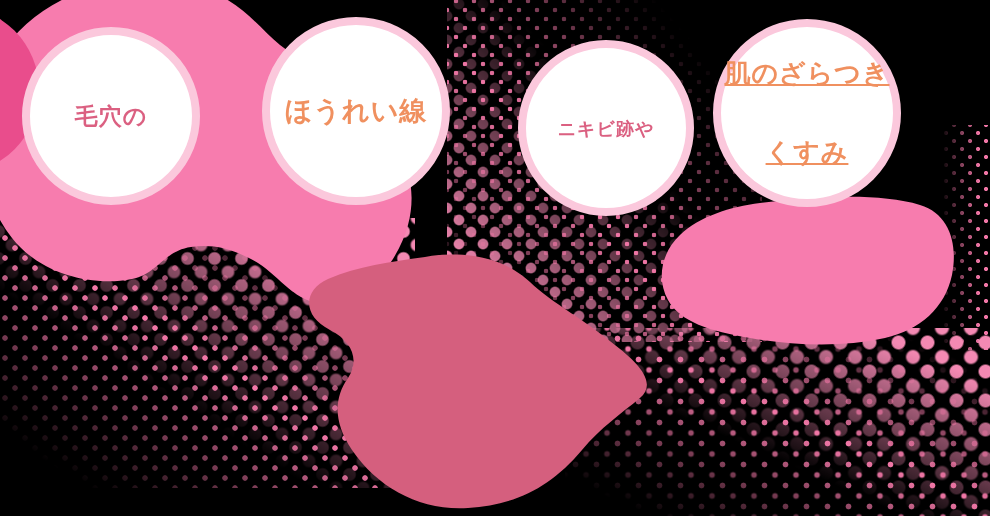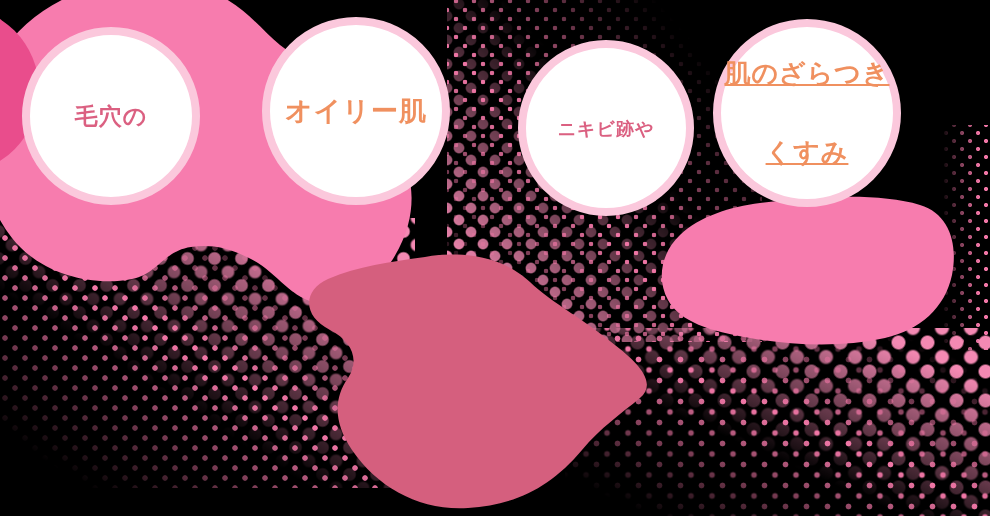--- a/index.html
+++ b/index.html
@@ -114,21 +114,21 @@
              C 710,331 680,322 668,300
              C 656,278 662,252 680,235
              C 700,216 730,207 760,203 Z"></path>
   </svg>
 
   <div class="badge text-pink" id="badge-pores">
     <span class="line">毛穴の</span>
   </div>
 
   <div class="badge text-orange" id="badge-nasolabial">
-    <span class="line">オイリー肌</span>
+    <span class="line">ほうれい線</span>
 
   </div>
 
   <div class="badge text-pink" id="badge-acne-scars">
     <span class="line">ニキビ跡や</span>
   </div>
 
   <div class="badge text-orange" id="badge-rough-dull">
     <span class="line">肌のざらつき</span>
     <span class="line">くすみ</span>

